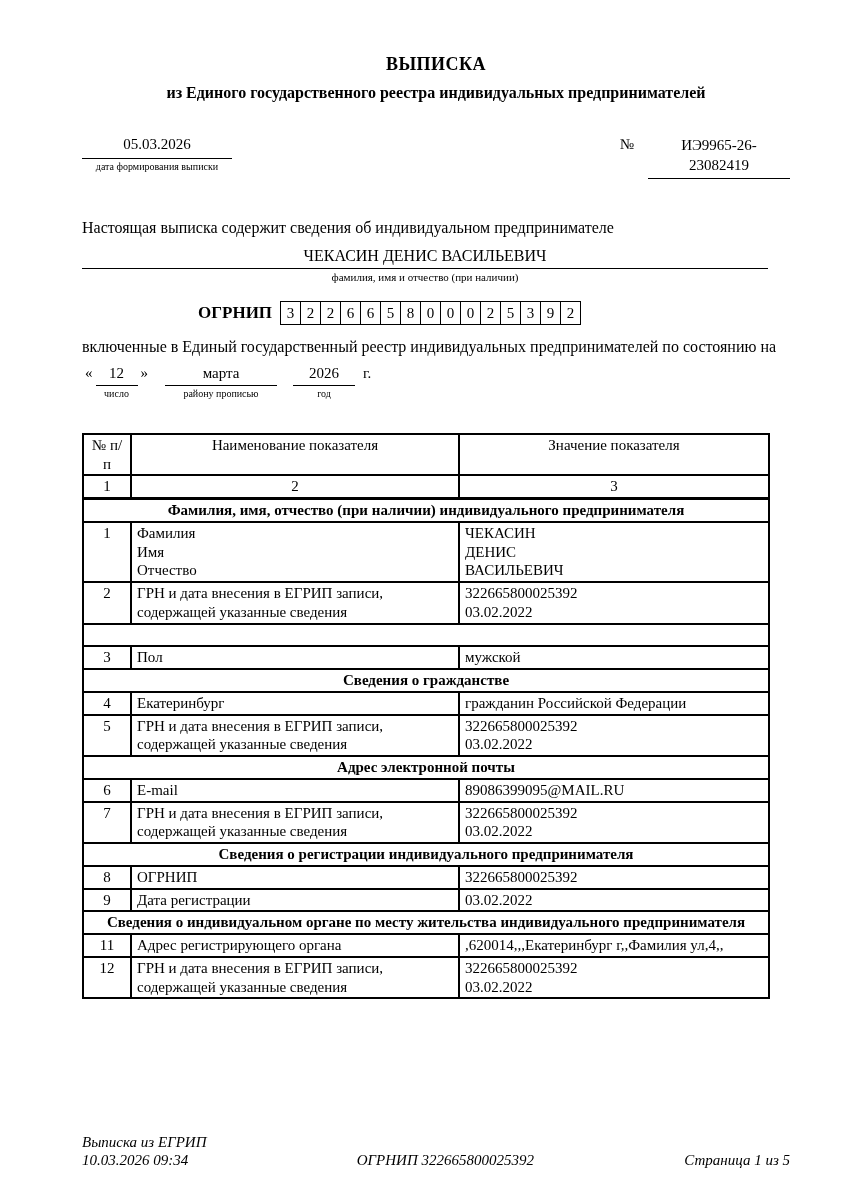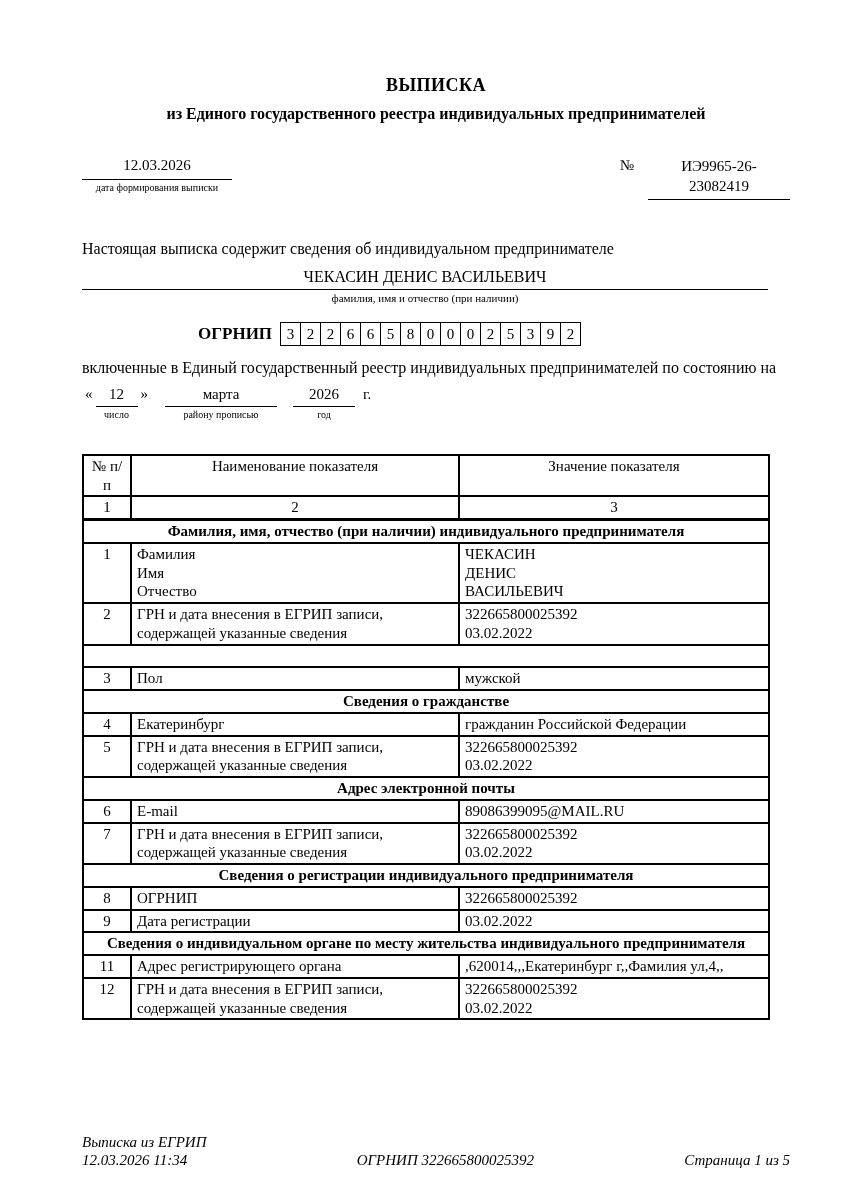--- a/index.html
+++ b/index.html
@@ -4,21 +4,21 @@
 <style>
   * { margin: 0; padding: 0; box-sizing: border-box; }
   html, body { background: #ffffff; }
   body {
     width: 848px; height: 1200px;
     position: relative;
     font-family: "Liberation Serif", "DejaVu Serif", serif;
     color: #000;
     overflow: hidden;
   }
-  .content { padding: 54px 58px 16px 82px; margin-top: 21px; }
+  .content { padding: 54px 58px 16px 82px; }
   .doc-title {
     text-align: center; font-size: 18px; font-weight: bold; letter-spacing: .5px;
   }
   .doc-subtitle {
     text-align: center; font-size: 16px; font-weight: bold; margin-top: 9px;
   }
   .meta-row { display: flex; justify-content: space-between; margin-top: 34px; font-size: 15px; }
   .date-block { width: 150px; text-align: center; }
   .date-value { padding-bottom: 5px; border-bottom: 1px solid #000; }
   .date-label { font-size: 10px; padding-top: 2px; }
@@ -74,21 +74,21 @@
 </head>
 <body>
 
 <div class="content">
 
   <div class="doc-title">ВЫПИСКА</div>
   <div class="doc-subtitle">из Единого государственного реестра индивидуальных предпринимателей</div>
 
   <div class="meta-row">
     <div class="date-block">
-      <div class="date-value">12.03.2026</div>
+      <div class="date-value">05.03.2026</div>
       <div class="date-label">дата формирования выписки</div>
     </div>
     <div class="num-block">
       <span>№</span>
       <div class="num-value">ИЭ9965-26-
 23082419</div>
     </div>
   </div>
 
   <div class="intro">Настоящая выписка содержит сведения об индивидуальном предпринимателе</div>
@@ -244,17 +244,17 @@
 03.02.2022</td>
         </tr>
       </tbody>
   </table>
 
 </div>
 
 <div class="footer">
   <div class="footer-left">
     <div>Выписка из ЕГРИП</div>
-    <div>12.03.2026 11:34</div>
+    <div>10.03.2026 09:34</div>
   </div>
   <div class="footer-center">ОГРНИП 322665800025392</div>
   <div class="footer-right">Страница 1 из 5</div>
 </div>
 
 </body></html>

